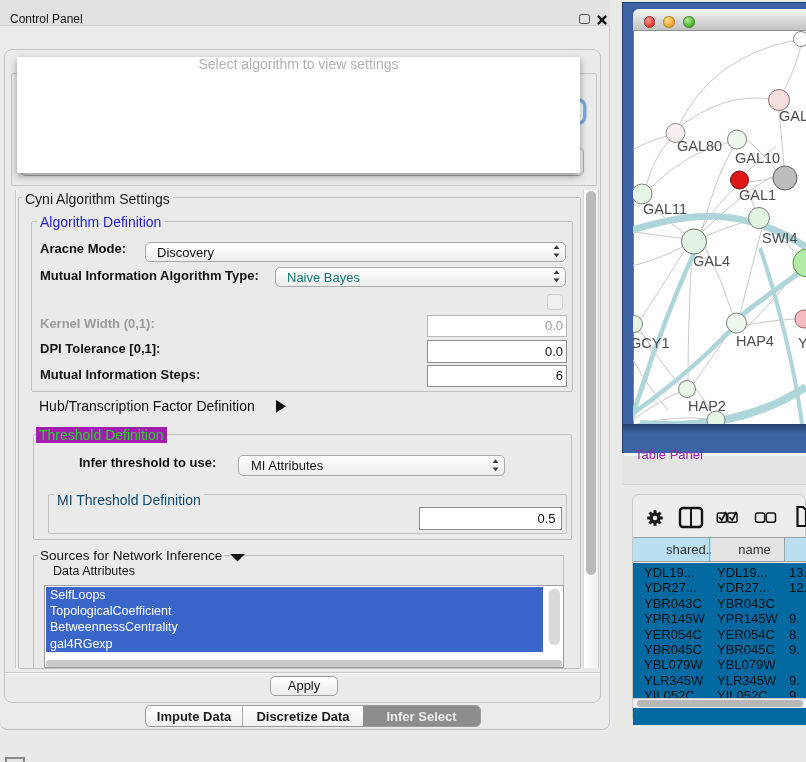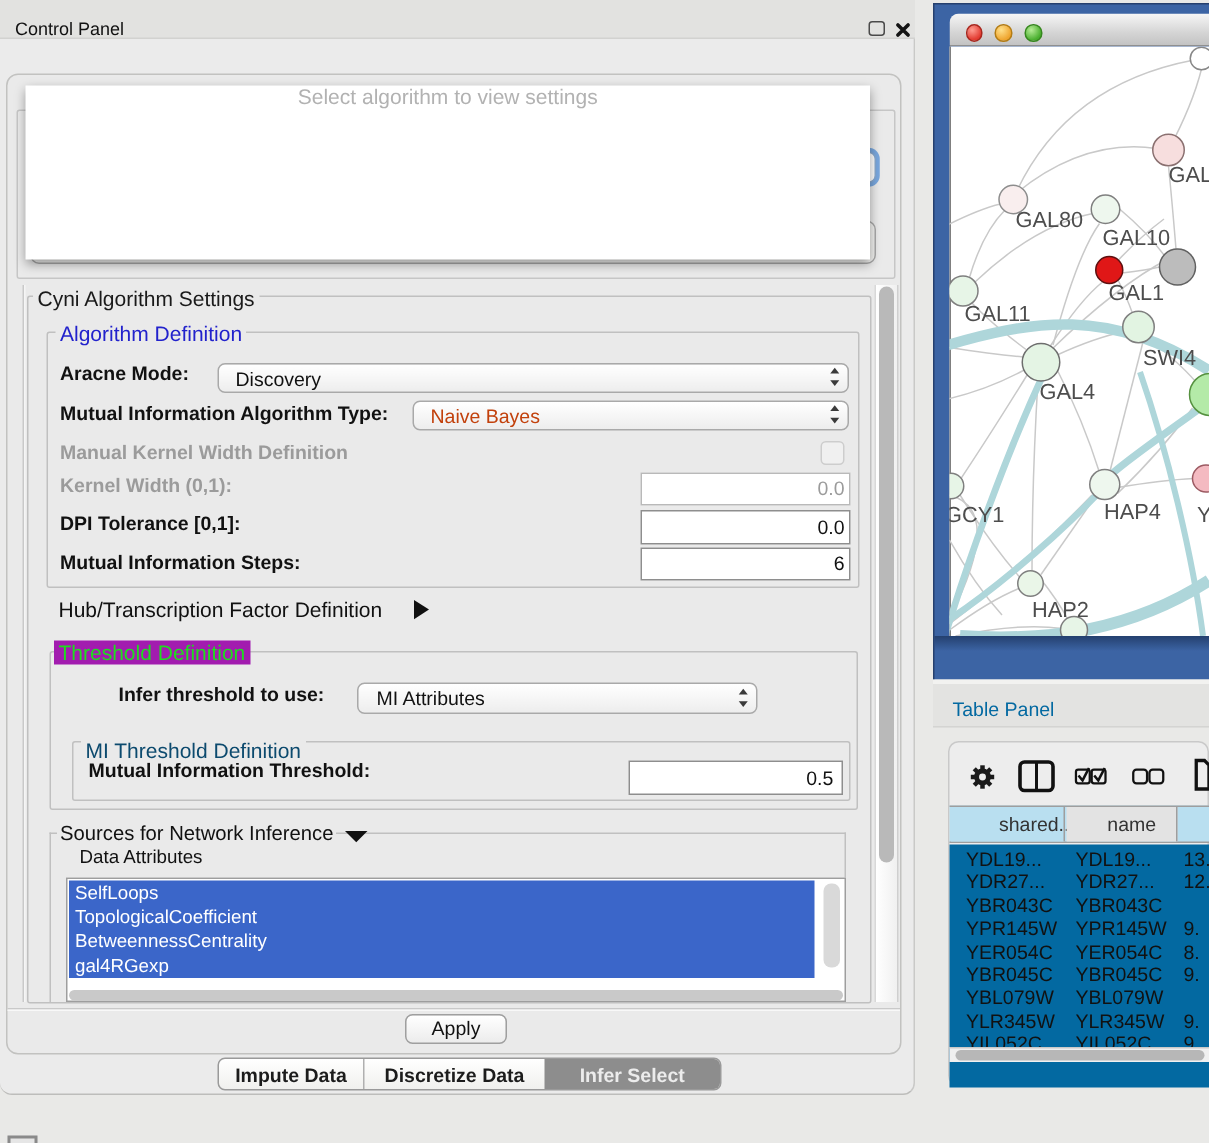--- a/index.html
+++ b/index.html
@@ -42,27 +42,26 @@
 <div class="abs" style="left:40px;top:241px;font-size:13px;line-height:15px;font-weight:bold;color:#111;">Aracne Mode:</div>
 <div class="abs combo" style="left:144.5px;top:241.5px;width:421.5px;height:20px;background:linear-gradient(180deg,#ffffff,#ededed);border:1px solid #a9a9a9;border-radius:5px;"></div>
 <div class="abs" style="left:157px;top:244.5px;font-size:13px;line-height:15px;color:#111;">Discovery</div>
 <svg class="abs" style="left:551px;top:244px" width="11" height="15" viewBox="0 0 11 15">
       <path d="M2.5 5 L5.5 1.2 L8.5 5 Z" fill="#3a3a3a"></path>
       <path d="M2.5 9.5 L5.5 13.3 L8.5 9.5 Z" fill="#3a3a3a"></path>
     </svg>
 
 <div class="abs" style="left:40px;top:267.5px;font-size:13px;line-height:15px;font-weight:bold;color:#111;">Mutual Information Algorithm Type:</div>
 <div class="abs combo" style="left:274.5px;top:266.5px;width:291.5px;height:20px;background:linear-gradient(180deg,#ffffff,#ededed);border:1px solid #a9a9a9;border-radius:5px;"></div>
-<div class="abs" style="left:287px;top:269.5px;font-size:13px;line-height:15px;color:#c2410c;">Naive Bayes</div>
+<div class="abs" style="left:287px;top:269.5px;font-size:13px;line-height:15px;color:#0f766e;">Naive Bayes</div>
 <svg class="abs" style="left:551px;top:269px" width="11" height="15" viewBox="0 0 11 15">
       <path d="M2.5 5 L5.5 1.2 L8.5 5 Z" fill="#3a3a3a"></path>
       <path d="M2.5 9.5 L5.5 13.3 L8.5 9.5 Z" fill="#3a3a3a"></path>
     </svg>
 
-<div class="abs" style="left:40px;top:294px;font-size:13px;line-height:15px;font-weight:bold;color:#9b9b9b;">Manual Kernel Width Definition</div>
 <div class="abs" style="left:547px;top:294px;width:16px;height:16px;background:#f0f0f0;border:1px solid #cdcdcd;border-radius:3.5px;"></div>
 
 <div class="abs" style="left:40px;top:315.5px;font-size:13px;line-height:15px;font-weight:bold;color:#9b9b9b;">Kernel Width (0,1):</div>
 <div class="abs" style="left:427px;top:314.5px;width:140px;height:22px;background:#fff;border:1px solid #b9b9b9;"></div>
 <div class="abs" style="left:427px;top:318px;width:136px;text-align:right;font-size:13px;line-height:15px;color:#9b9b9b;">0.0</div>
 
 <div class="abs" style="left:40px;top:340.5px;font-size:13px;line-height:15px;font-weight:bold;color:#111;">DPI Tolerance [0,1]:</div>
 <div class="abs" style="left:427px;top:340px;width:140px;height:22.5px;background:#fff;border:1px solid #8e8e8e;"></div>
 <div class="abs" style="left:427px;top:344px;width:136px;text-align:right;font-size:13px;line-height:15px;color:#111;">0.0</div>
 
@@ -82,21 +81,20 @@
 <div class="abs combo" style="left:237.5px;top:454.5px;width:267.5px;height:21.5px;background:linear-gradient(180deg,#ffffff,#ededed);border:1px solid #a9a9a9;border-radius:5px;"></div>
 <div class="abs" style="left:251px;top:458px;font-size:13px;line-height:15px;color:#111;">MI Attributes</div>
 <svg class="abs" style="left:490px;top:457.5px" width="11" height="15" viewBox="0 0 11 15">
       <path d="M2.5 5 L5.5 1.2 L8.5 5 Z" fill="#3a3a3a"></path>
       <path d="M2.5 9.5 L5.5 13.3 L8.5 9.5 Z" fill="#3a3a3a"></path>
     </svg>
 
 <div class="abs" style="left:48px;top:494px;width:519px;height:40px;border:1px solid #c0c0c0;border-radius:2px;"></div>
 <div class="abs" style="left:54px;top:492px;font-size:14px;color:#0c4a6e;background:#eaeaea;padding:0 3px;">MI Threshold Definition</div>
 
-<div class="abs" style="left:59px;top:506px;font-size:13px;line-height:15px;font-weight:bold;color:#111;">Mutual Information Threshold:</div>
 <div class="abs" style="left:418.5px;top:507px;width:143px;height:23px;background:#fff;border:1px solid #8e8e8e;"></div>
 <div class="abs" style="left:418.5px;top:511px;width:137px;text-align:right;font-size:13px;line-height:15px;color:#111;">0.5</div>
 
 <div class="abs" style="left:33px;top:554.5px;width:531px;height:113px;border-top:1px solid #c0c0c0;border-left:1px solid #c0c0c0;border-right:1px solid #c0c0c0;"></div>
 <div class="abs" style="left:38px;top:548px;font-size:13.5px;color:#111;background:#eaeaea;padding:0 2px;">Sources for Network Inference</div>
 <svg class="abs" style="left:229px;top:552.5px" width="17" height="9" viewBox="0 0 17 9">
       <path d="M1 1 L16 1 L8.5 8.5 Z" fill="#111"></path>
     </svg>
 <div class="abs" style="left:32px;top:564px;font-size:12.5px;line-height:14px;font-weight:normal;color:#111;padding-left:21px;">Data Attributes</div>
 
@@ -203,21 +201,21 @@
     <text x="736" y="346">HAP4</text>
     <text x="798" y="348">Y</text>
     <text x="688" y="411">HAP2</text>
   </g>
 </svg>
 
 <div class="abs" style="left:623px;top:424px;width:183px;height:10px;background:linear-gradient(180deg,#24406f,rgba(60,100,164,0));"></div>
 
 <div class="abs" style="left:622px;top:453px;width:184px;height:3px;background:#f2f2f0;"></div>
 <div class="abs" style="left:622px;top:456px;width:184px;height:29px;background:#e3e3e1;border-bottom:1px solid #d4d4d2;"></div>
-<div class="abs" style="left:635px;top:465px;font-size:13px;color:#0369a1;">Table Panel</div>
+<div class="abs" style="left:635px;top:447px;font-size:13px;color:#a21caf;">Table Panel</div>
 <div class="abs" style="left:622px;top:486px;width:184px;height:276px;background:#e9e9e7;"></div>
 
 <div class="abs" style="left:632px;top:494px;width:174px;height:230px;background:#ededed;border:1px solid #c9c9c9;border-radius:7px;overflow:hidden;"></div>
 
 <svg class="abs" style="left:632px;top:494px;z-index:6" width="174" height="230" viewBox="632 494 174 230">
   <g>
 
     <g fill="#1a1a1a">
       <circle cx="655" cy="518" r="5.6"></circle>
       <g stroke="#1a1a1a" stroke-width="3" stroke-linecap="butt">

